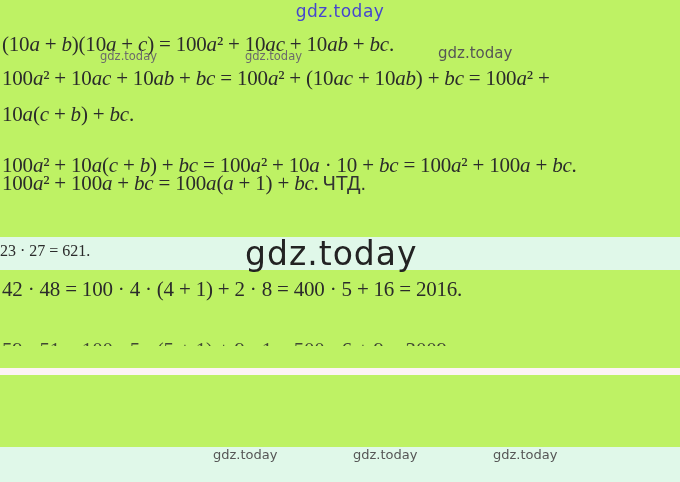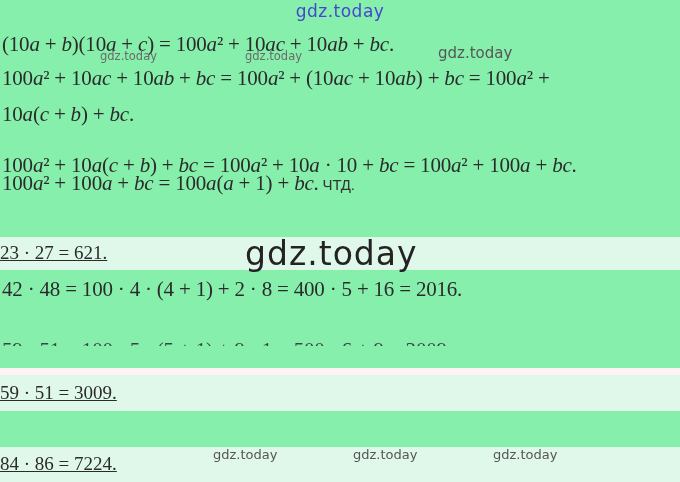--- a/index.html
+++ b/index.html
@@ -1,21 +1,21 @@
 <!DOCTYPE html>
 <html><head>
 <meta charset="utf-8">
 <style>
   html, body { margin: 0; padding: 0; background: #ffffff; }
   #page {
     position: relative;
     width: 680px;
     height: 482px;
     overflow: hidden;
-    background: #86efac;
+    background: #bef264;
     font-family: "Liberation Serif", serif;
     color: #2b2b2b;
   }
   .site-link {
     position: absolute;
     top: 1px; left: 0;
     width: 100%;
     text-align: center;
     font-family: "DejaVu Sans", sans-serif;
     font-size: 17px;
@@ -29,21 +29,21 @@
     font-size: 21px;
     line-height: 26px;
     white-space: nowrap;
     letter-spacing: -0.2px;
     color: #2b2b2b;
   }
   .math i { font-style: italic; }
   .qed {
     font-family: "Liberation Sans", sans-serif;
     font-style: normal;
-    font-size: 15px;
+    font-size: 20px;
     color: #333;
     margin-left: 4px;
     margin-top: 28px;
   }
   .wm-small {
     position: absolute;
     font-family: "DejaVu Sans", sans-serif;
     font-size: 11.5px;
     color: #6b6b6b;
     white-space: nowrap;
@@ -66,24 +66,23 @@
   }
   .band {
     position: absolute;
     left: 0;
     width: 680px;
     background: #e0f8e9;
   }
   .band .result {
     position: absolute;
     left: 0;
-    font-size: 19px;
+    font-size: 16px;
     white-space: nowrap;
     color: #2b2b2b;
-    text-decoration: underline;
   }
   .clip-line {
     position: absolute;
     left: 2px;
     top: 337px;
     width: 680px;
     height: 9px;
     overflow: hidden;
     opacity: 0.85;
   }
@@ -121,25 +120,21 @@
 
   <div class="math" style="top:276px">42 · 48 = 100 · 4 · (4 + 1) + 2 · 8 = 400 · 5 + 16 = 2016.</div>
 
 
   <div class="clip-line">
     <div class="math">59 · 51 = 100 · 5 · (5 + 1) + 9 · 1 = 500 · 6 + 9 = 3009.</div>
   </div>
 
   <div class="pink-strip"></div>
 
-  <div class="band" style="top:375px; height:36px">
-    <div class="result" style="top:7px">59 · 51 = 3009.</div>
-  </div>
 
 
   <div class="band" style="top:447px; height:35px">
-    <div class="result" style="top:6px">84 · 86 = 7224.</div>
     <div class="wm-small" style="left:213px; top:0px; font-size:13px; color:#565656">gdz.today</div>
     <div class="wm-small" style="left:353px; top:0px; font-size:13px; color:#565656">gdz.today</div>
     <div class="wm-small" style="left:493px; top:0px; font-size:13px; color:#565656">gdz.today</div>
   </div>
 
 </div>
 
 </body></html>

